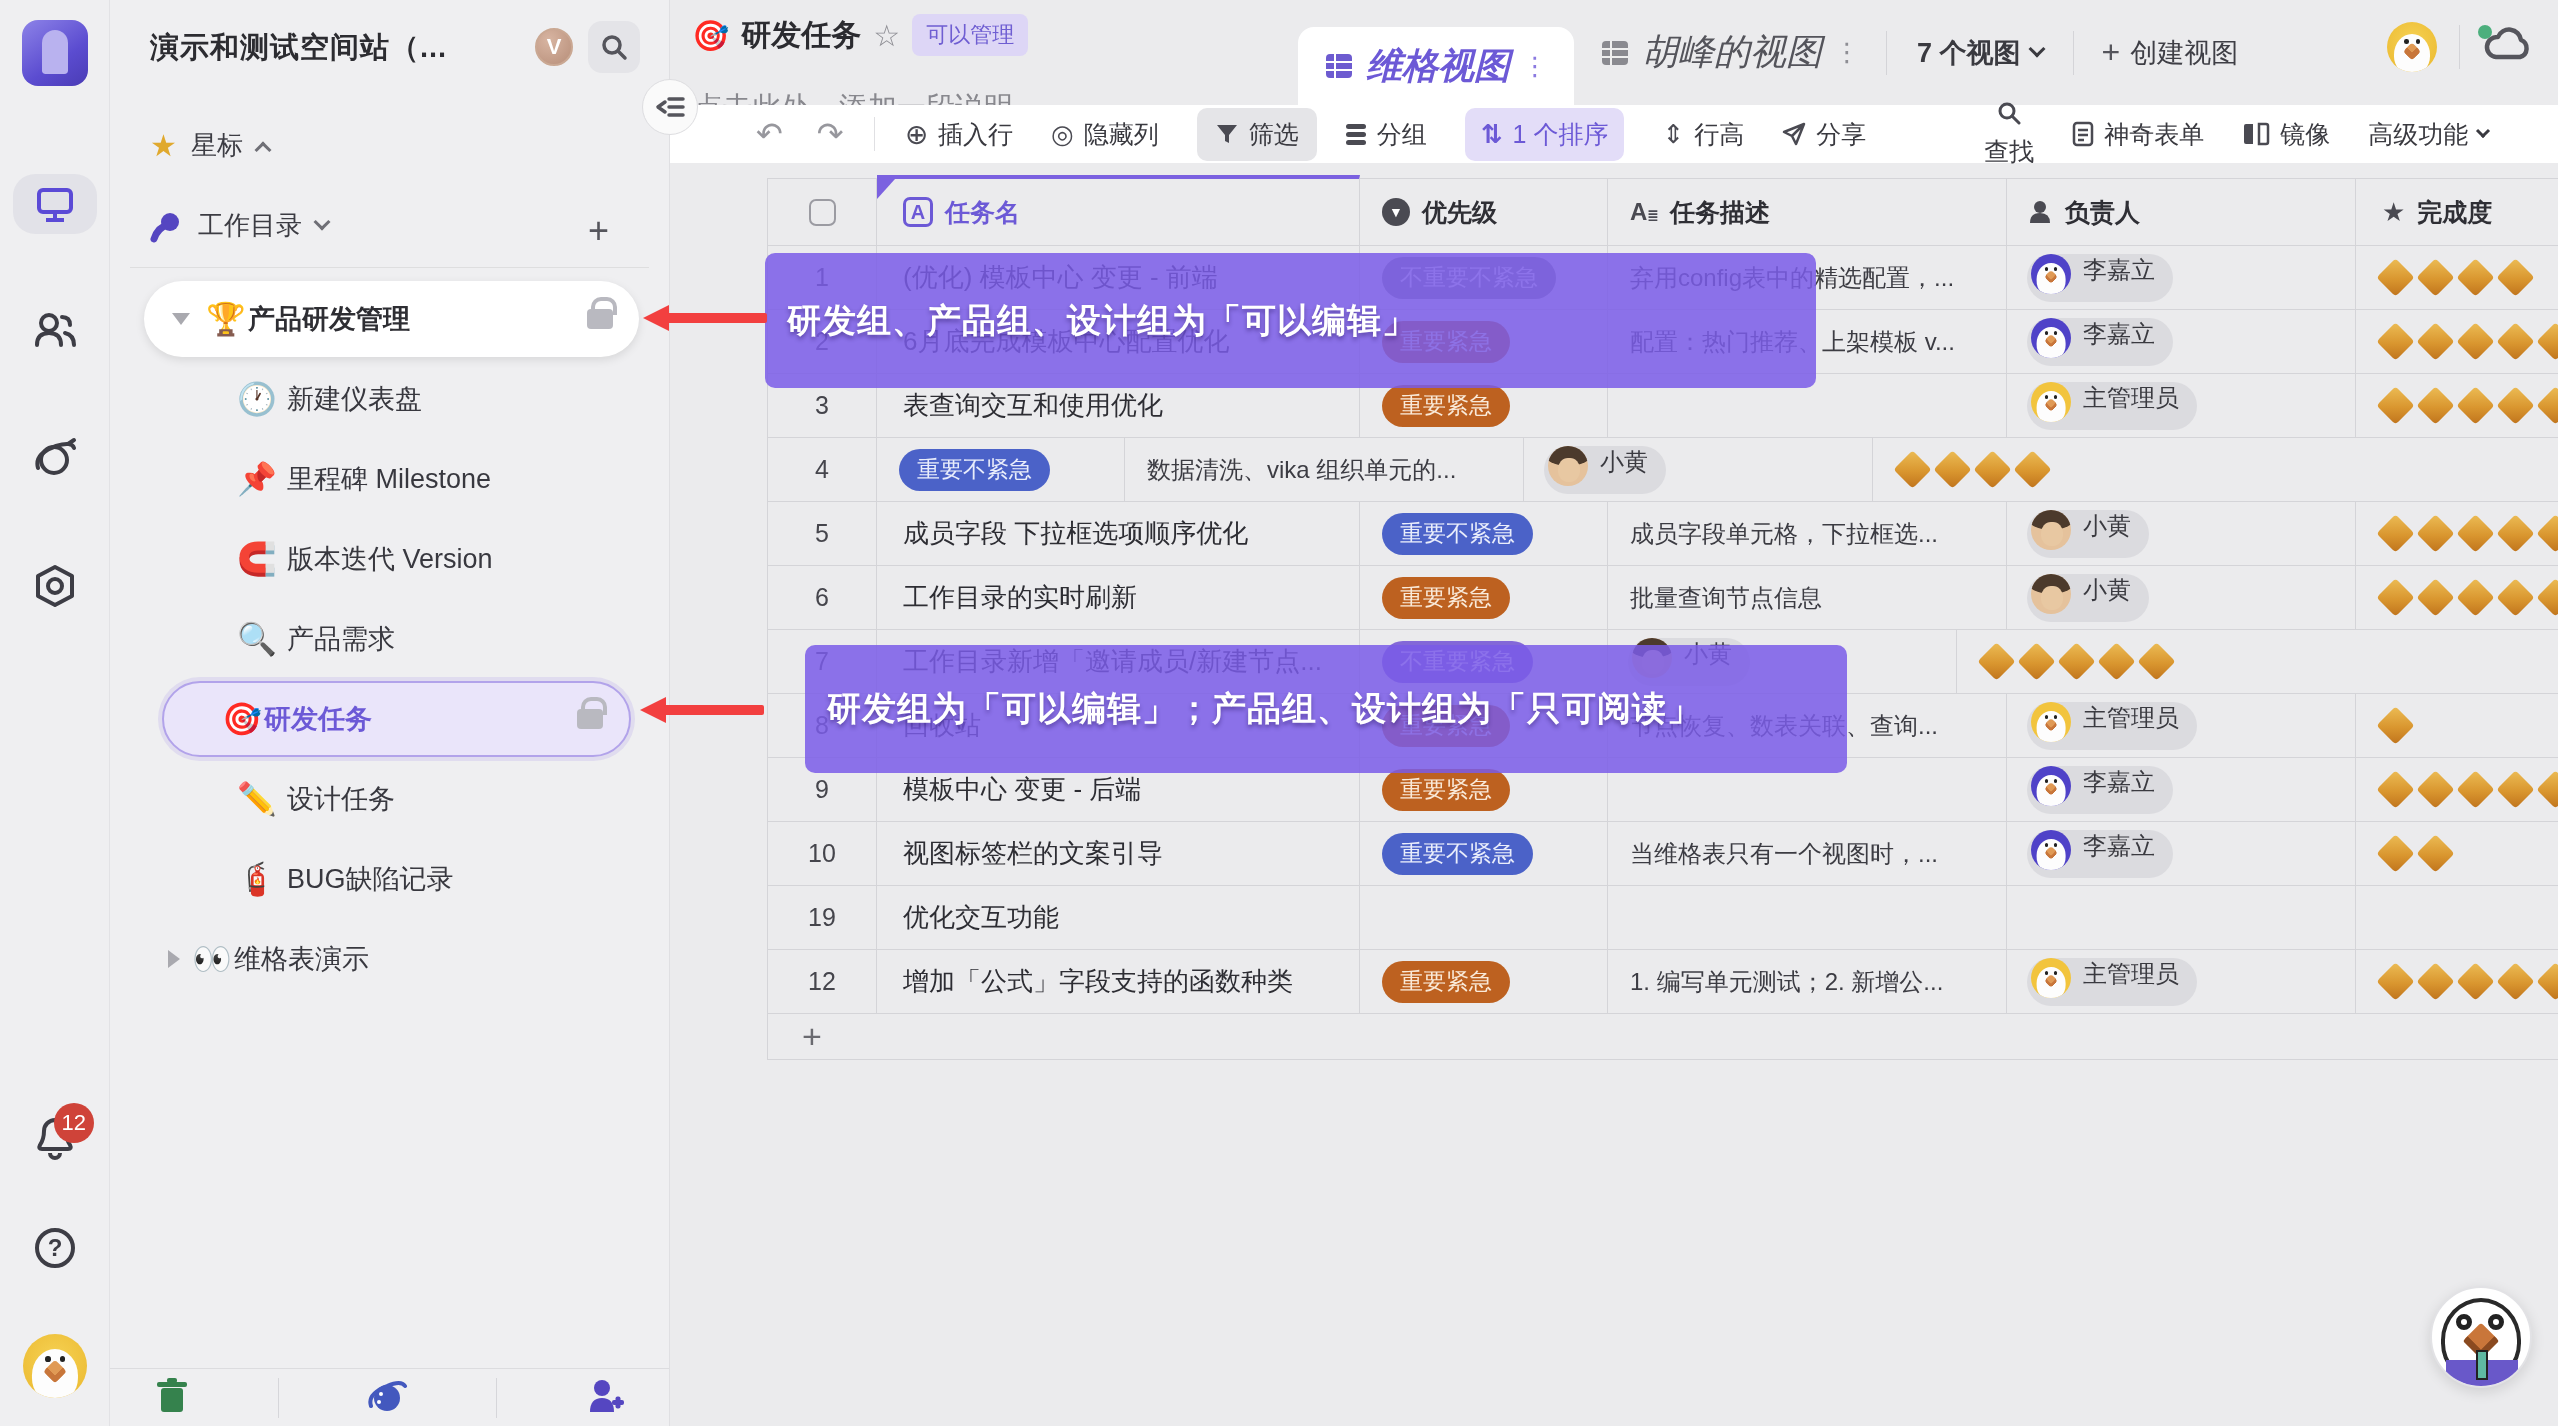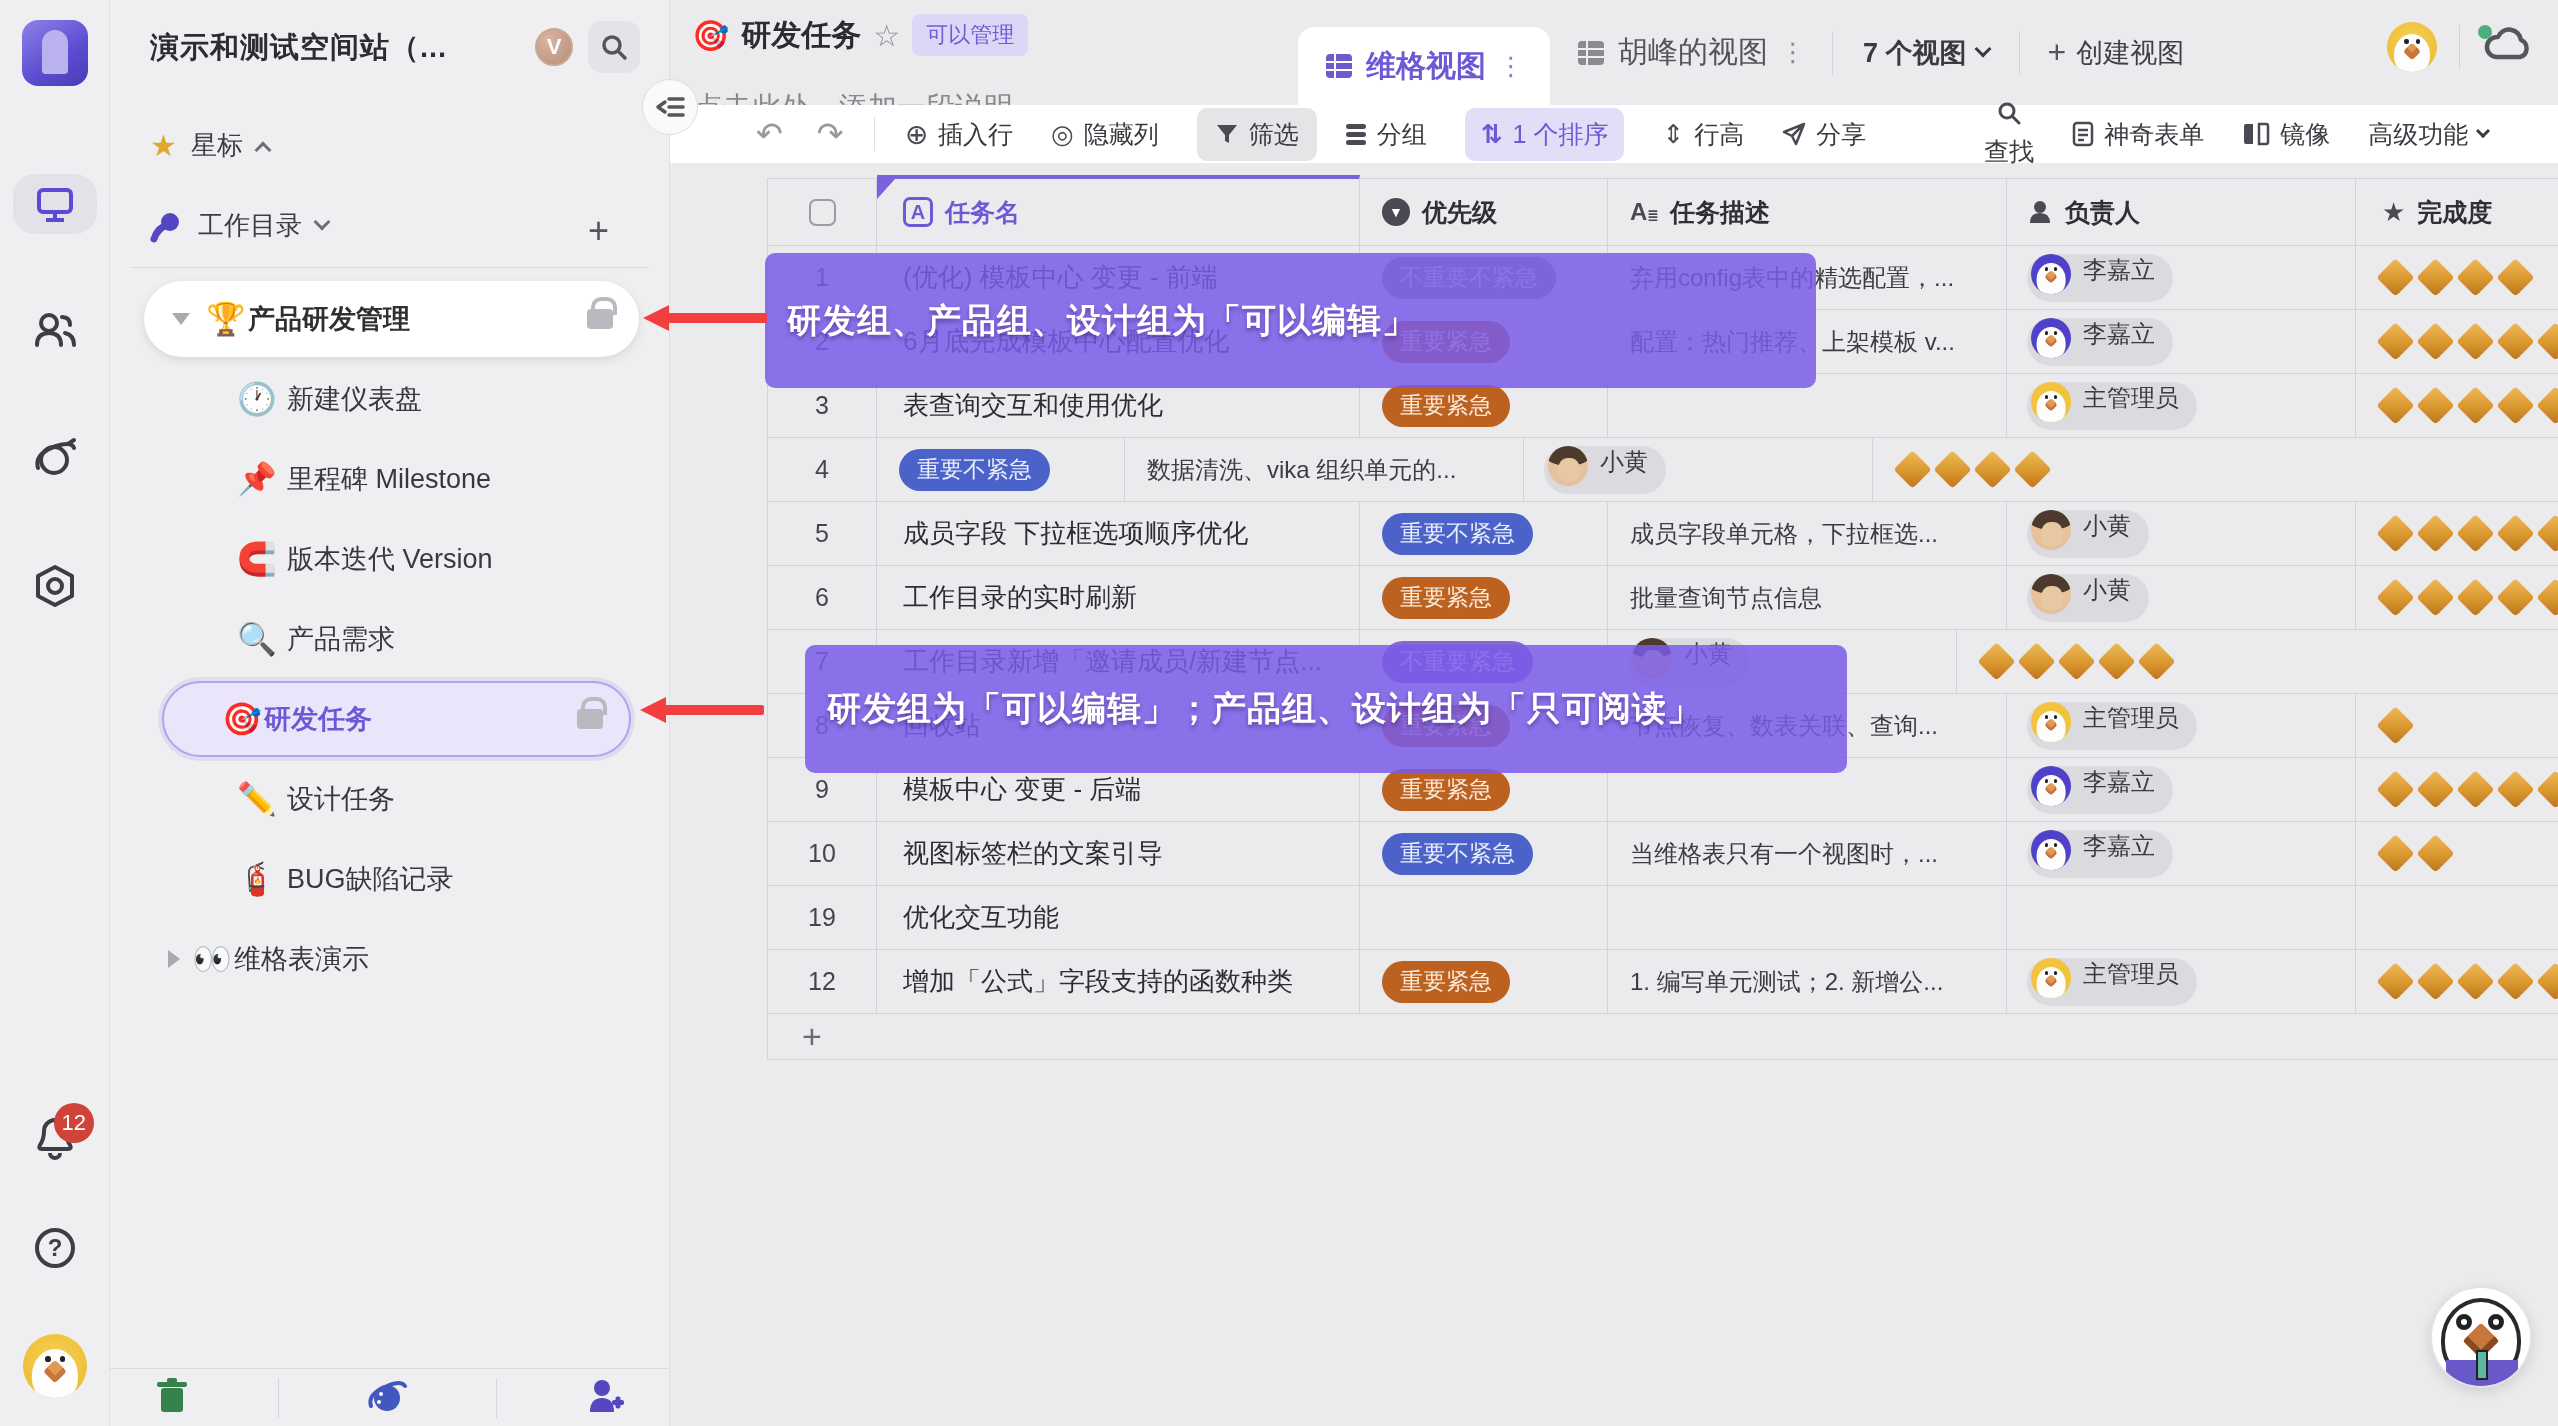--- a/index.html
+++ b/index.html
@@ -61,21 +61,21 @@
   .topbar { position:absolute; left:0; right:0; top:0; height:105px; }
   .doc-line { position:absolute; left:22px; top:14px; display:flex; align-items:center; gap:12px; }
   .doc-icon { font-size:30px; }
   .doc-title { font-size:30px; font-weight:bold; color:#2b2b30; }
   .doc-star { font-size:30px; color:#8e8e94; }
   .perm-badge { background:#ddd6f6; color:#6f5ed2; font-size:22px; padding:6px 14px; border-radius:8px; }
   .doc-desc { position:absolute; left:24px; top:64px; font-size:29px; color:#88888e;margin-top:24px; }
   .tabstrip { position:absolute; left:628px; bottom:0; height:105px; display:flex; align-items:center; }
   .tab { display:flex; align-items:center; gap:12px; padding:0 26px; }
   .tab.active { height:78px; background:#ffffff; border-radius:16px 16px 0 0; align-self:flex-end; }
-  .tab-label { font-size:30px; color:#54545b; }
+  .tab-label { font-size:36px; color:#54545b;font-style:italic; }
   .tab.active .tab-label { color:#6c59d6; font-weight:600; }
   .vdots { font-size:26px; color:#8e8e94; letter-spacing:0; }
   .tab.active .vdots { color:#8b7ae0; }
   .views-count { display:flex; align-items:center; gap:10px; font-size:27px; color:#3a3a40; font-weight:600; margin:0 30px; }
   .create-view { display:flex; align-items:center; gap:10px; font-size:27px; color:#3f3f46; margin-left:28px; }
   .plus-grey { font-size:32px; color:#55555c; font-weight:300; }
   .top-right { position:absolute; right:24px; top:22px; display:flex; align-items:center; gap:22px; }
   .tr-sep { width:1px; height:44px; background:#d4d4d8; }
   .green-dot { position:absolute; left:-4px; top:2px; width:14px; height:14px; border-radius:50%; background:#4caf7d; }
 

